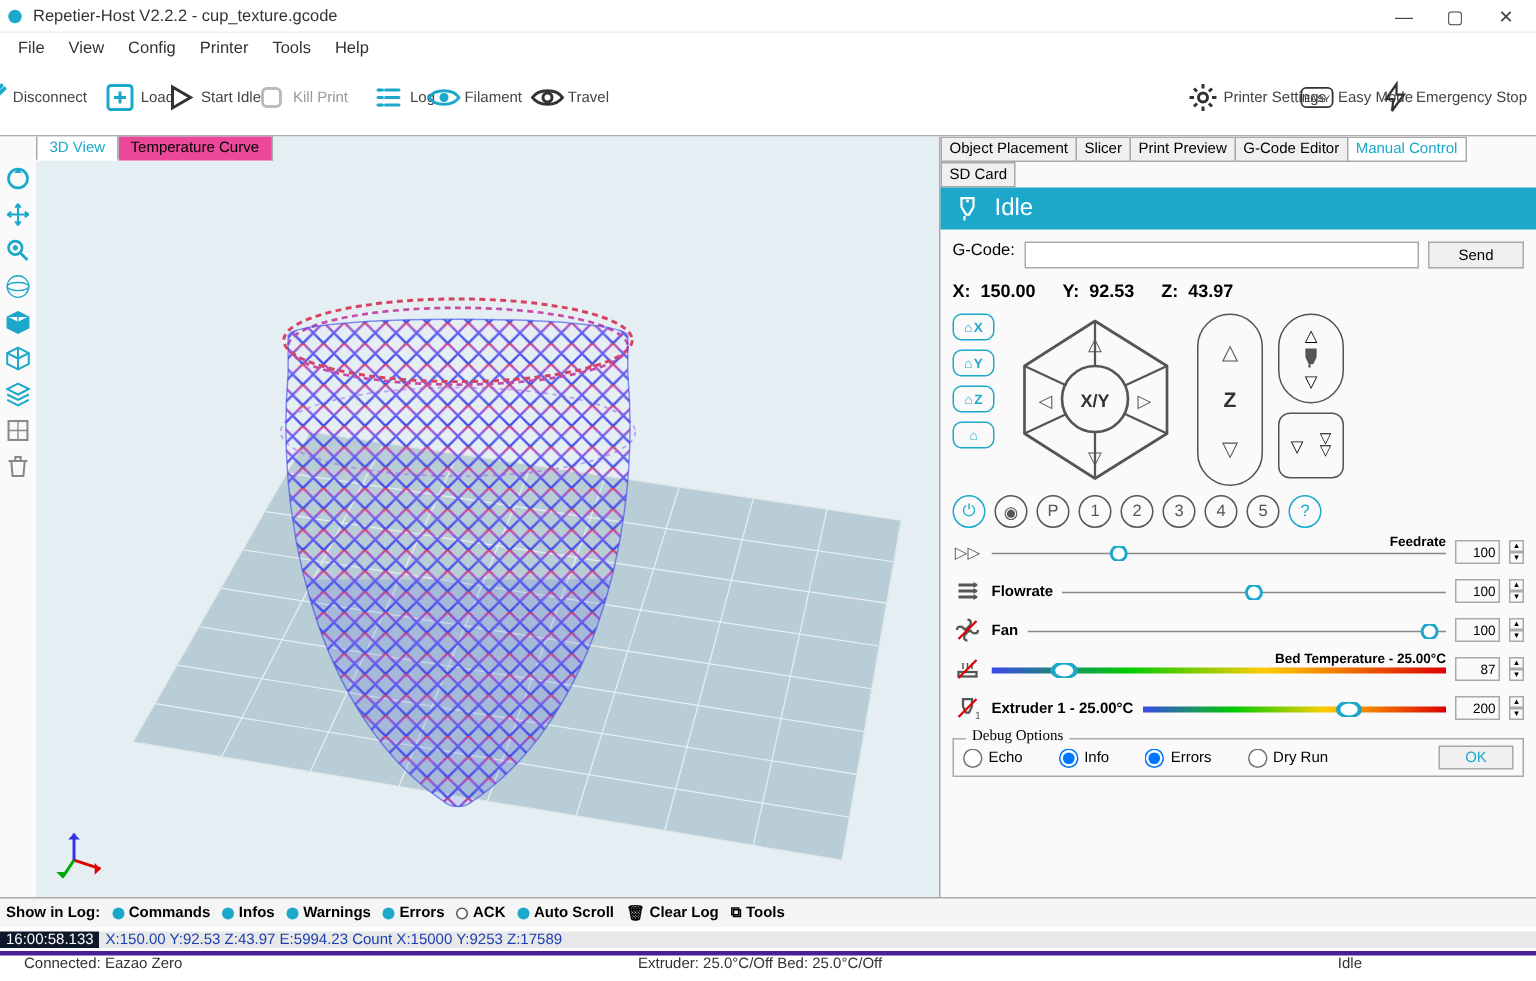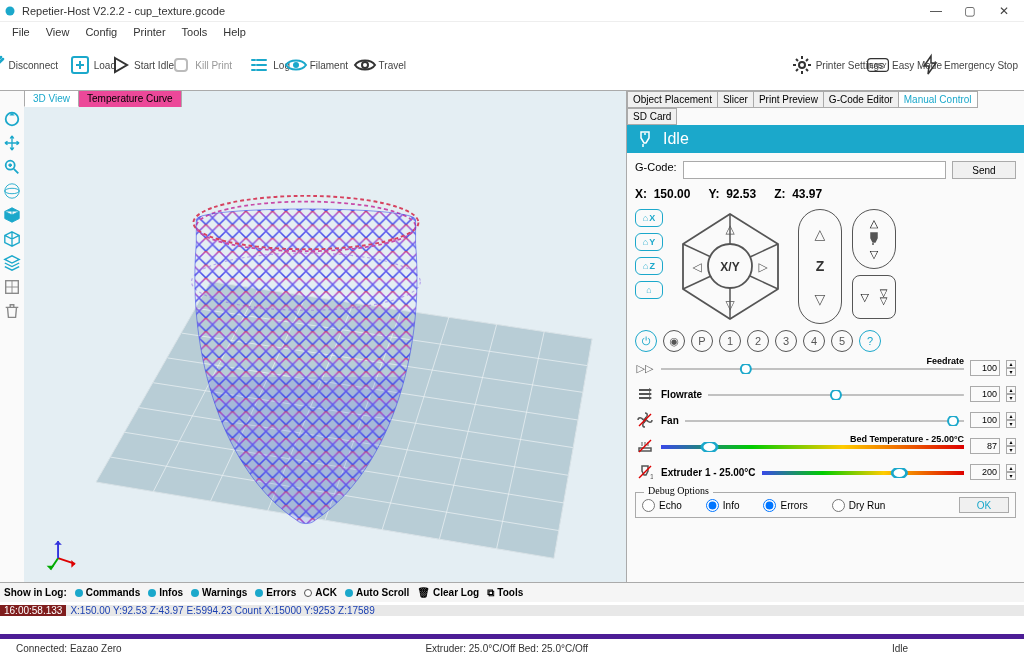--- a/index.html
+++ b/index.html
@@ -90,25 +90,25 @@
 .ok-btn { margin-left: auto; width: 50px; height: 16px; border: 1px solid #aaa; background: #f0f0f0; font-size: 10px; color:#1ba8cb;}
 
 
 .logbar { height: 20px; border-top: 1px solid #aaa; display: flex; align-items: center; padding: 0 4px; gap: 8px; font-size: 10px; background: #f5f5f5; font-weight: bold; }
 .logbar .chk { display: flex; align-items: center; gap: 3px; }
 .dot { width: 8px; height: 8px; border-radius: 50%; background: #1ba8cb; }
 .dot.off { background: #fff; border: 1px solid #555; }
 
 
 .logline { height: 16px; display: flex; align-items: center; font-family: 'Courier New', monospace; font-size: 10px; }
-.logline .ts { background: #7f1d1d; color: #fff; padding: 0 4px; }
+.logline .ts { background: #0f172a; color: #fff; padding: 0 4px; }
 .logline .msg { color: #1a3fb0; background: #e8e8e8; flex: 1; padding: 0 4px; }
 
 
-.statusbar { height: 20px; border-top: 5px solid #4c1d95; display: flex; align-items: flex-end; padding: 0 6px; font-size: 10px; color: #333; margin-top: 16px; }
+.statusbar { height: 20px; border-top: 3px solid #4c1d95; display: flex; align-items: flex-start; padding: 0 6px; font-size: 10px; color: #333; }
 .statusbar .sseg { padding: 0 10px; }
 
 svg { display: block; }
 </style>
 </head>
 <body>
 
 <div class="titlebar">
   <span class="app-icon">
     <svg viewBox="0 0 16 16">

